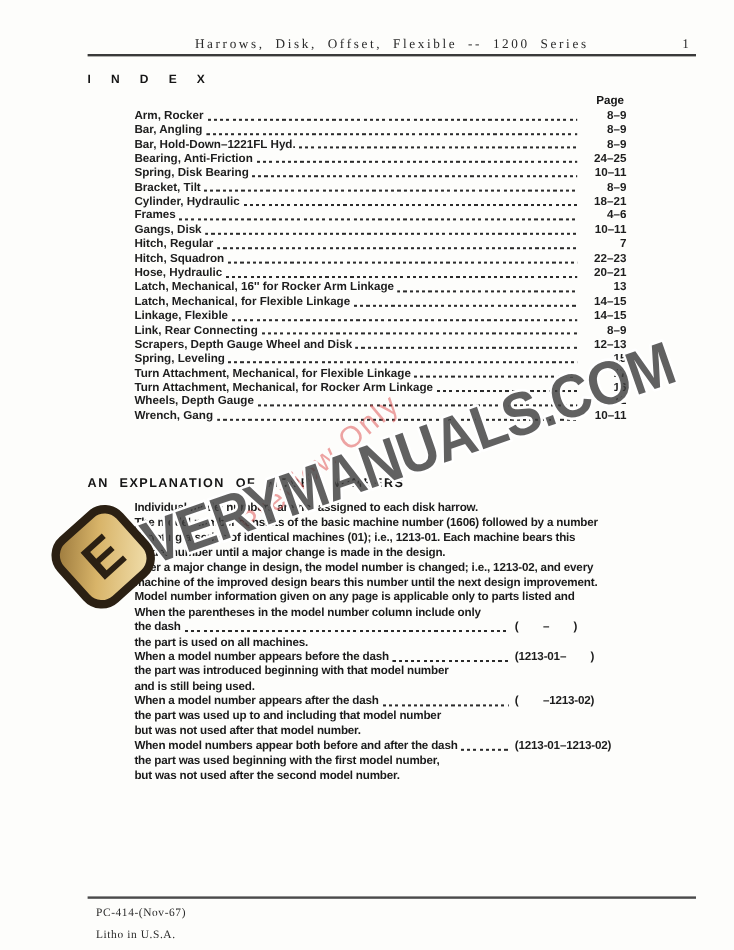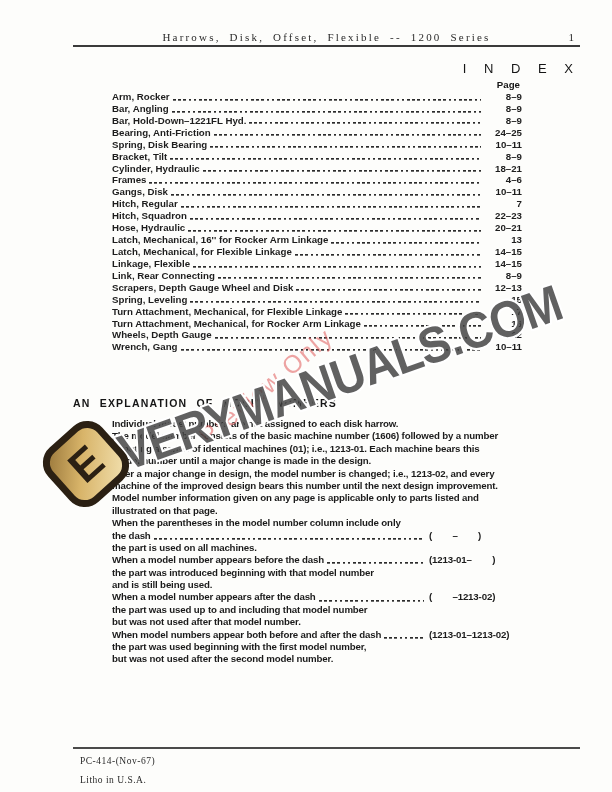--- a/index.html
+++ b/index.html
@@ -10,22 +10,22 @@
   }
 
   
   .header-row { position:absolute; top:31px; left:73px; width:507px; text-align:center;
     font-family:"Liberation Serif", serif; font-size:11px; letter-spacing:2.2px; word-spacing:4px; color:#2a2a2a; }
   .header-page { position:absolute; top:31px; right:38px;
     font-family:"Liberation Serif", serif; font-size:11px; color:#2a2a2a; }
   .header-rule { position:absolute; top:45px; left:73px; width:507px; height:2px; background:#3a3a3a; }
 
   
-  .index-title { position:absolute; top:61px; left:73px; width:507px; text-align:right;
-    font-size:13px; font-weight:normal; letter-spacing:7px; color:#151515; }
+  .index-title { position:absolute; top:61px; left:73px; width:507px; text-align:left;
+    font-size:10px; font-weight:bold; letter-spacing:7px; color:#151515; }
   .page-col-label { position:absolute; top:79px; right:92px;
     font-size:9.7px; font-weight:bold; color:#151515; }
   .index-list { position:absolute; top:91px; left:112px; width:410px; }
   .idx-row { display:flex; align-items:baseline; height:11.93px; line-height:11.93px;
     font-size:9.7px; font-weight:bold; white-space:nowrap; }
   .idx-row .lbl { flex:0 0 auto; }
   .idx-row .pg  { flex:0 0 36px; text-align:right; }
   .dots { flex:1 1 auto; align-self:stretch; margin:0 5px 0 3px;
     background-image:repeating-linear-gradient(to right, #2b2b2b 0 2.6px, transparent 2.6px 5.2px);
     background-size:100% 1.7px; background-repeat:no-repeat; background-position:0 calc(100% - 2.6px); }
@@ -177,21 +177,20 @@
 
   <div class="explain-body">
     <div>
         <div class="bline">Individual model numbers are not assigned to each disk harrow.</div>
         <div class="bline">The model number consists of the basic machine number (1606) followed by a number</div>
         <div class="bline">denoting a series of identical machines (01); i.e., 1213-01. Each machine bears this</div>
         <div class="bline">model number until a major change is made in the design.</div>
         <div class="bline">After a major change in design, the model number is changed; i.e., 1213-02, and every</div>
         <div class="bline">machine of the improved design bears this number until the next design improvement.</div>
         <div class="bline">Model number information given on any page is applicable only to parts listed and</div>
-        <div class="bline">illustrated on that page.</div>
       </div>
     <div>
         <div class="bline">When the parentheses in the model number column include only</div>
         <div class="bline leader-row">
           <span class="lead">the dash</span>
           <span class="dots"></span>
           <span class="code">(&nbsp;&nbsp;&nbsp;&nbsp;&nbsp;&nbsp;&nbsp;&nbsp;–&nbsp;&nbsp;&nbsp;&nbsp;&nbsp;&nbsp;&nbsp;&nbsp;)</span>
         </div>
         <div class="bline">the part is used on all machines.</div>
         <div class="bline leader-row">

